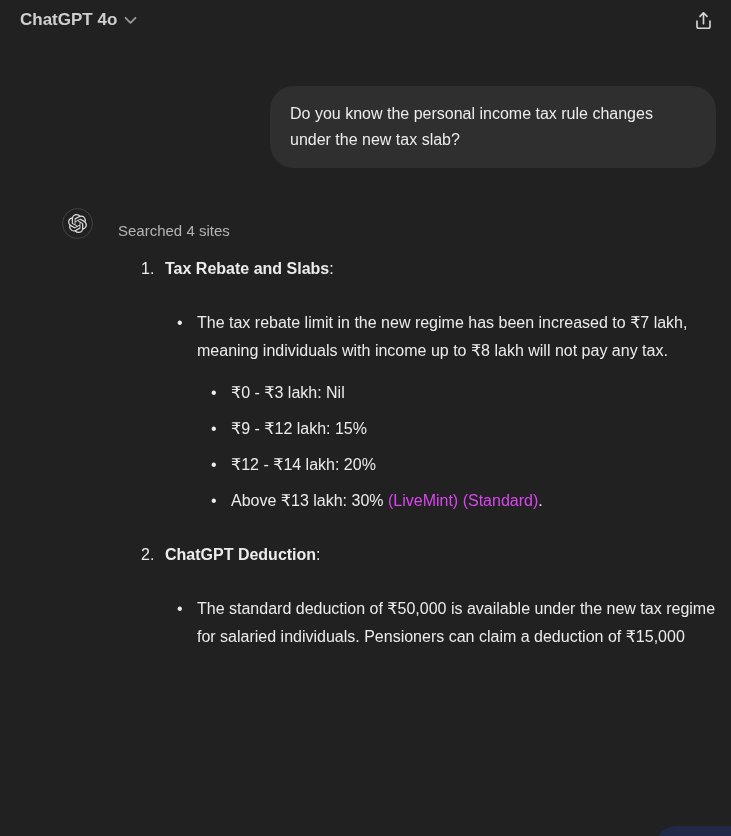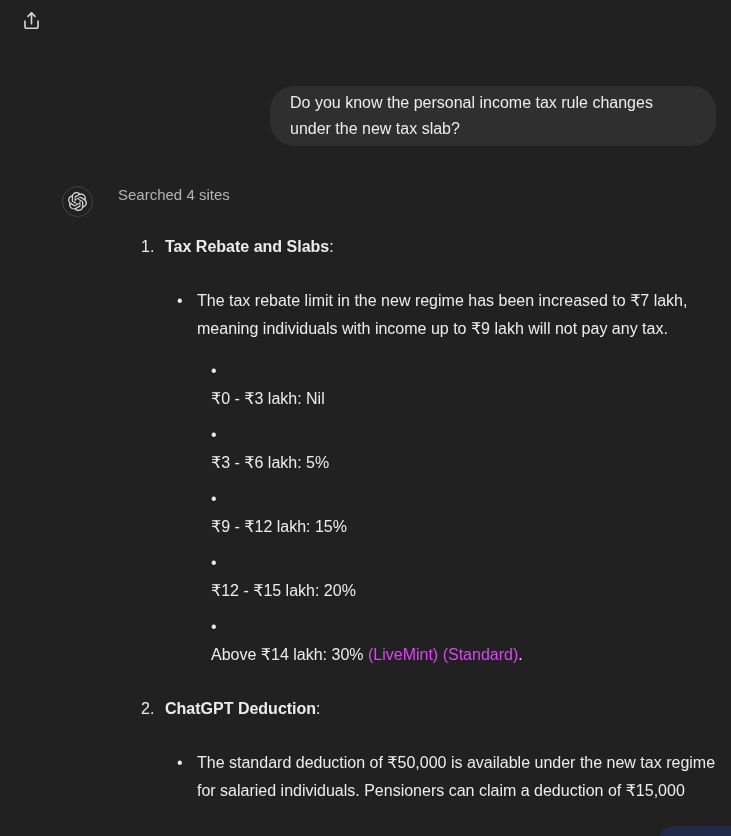--- a/index.html
+++ b/index.html
@@ -49,30 +49,30 @@
   
   .user-row {
     display: flex;
     justify-content: flex-end;
     padding: 0 15px;
     margin-top: 46px;
   }
   .user-bubble {
     background: #2f2f2f;
     border-radius: 24px;
-    padding: 4px 20px;
+    padding: 15px 20px;
     max-width: 446px;
     line-height: 26px;
     color: #ececec;
   }
 
   
   .assistant-head {
     display: flex;
-    align-items: flex-start;
+    align-items: flex-end;
     gap: 25px;
     margin: 40px 15px 0 62px;
   }
   .avatar {
     width: 31px;
     height: 31px;
     border: 1px solid #424242;
     border-radius: 50%;
     display: flex;
     align-items: center;
@@ -93,21 +93,21 @@
   .oli { display: flex; margin: 8px 0 26px; }
   .oli.second { margin-top: 26px; }
   .onum { width: 24px; flex: none; margin-left: 8px; }
   .oli-title b { font-weight: 700; }
 
   .uli { display: flex; line-height: 28px; }
   .uli .dot { flex: none; }
   .uli .dot::before { content: "\2022"; }
   .uli.l1 { margin-left: 44px; margin-bottom: 14px; }
   .uli.l1 .dot { width: 20px; }
-  .uli.l2 { margin-left: 78px; margin-bottom: 8px; flex-direction: column; }
+  .uli.l2 { margin-left: 78px; margin-bottom: 8px; }
   .uli.l2 .dot { width: 20px; }
   .sublist { margin-top: 8px; }
 
   a.cite {
     color: #d946ef;
     text-decoration: none;
     cursor: pointer;
   }
 
   
@@ -118,20 +118,28 @@
     width: 120px;
     height: 40px;
     border-radius: 20px;
     background: #212949;
   }
 </style>
 </head>
 <body>
 
 <header class="topbar">
+  <button class="model-selector">
+    <span>ChatGPT 4o</span>
+    <span style="display:flex;">
+      <svg width="13" height="9" viewBox="0 0 13 9" fill="none" stroke-width="1.8" stroke="currentColor" stroke-linecap="round" stroke-linejoin="round">
+          <path d="M1.5 1.8 6.5 6.8 11.5 1.8"></path>
+        </svg>
+    </span>
+  </button>
   <button class="share-button">
     <span style="display:flex;">
       <svg width="23" height="23" viewBox="0 0 24 24" fill="none" stroke="currentColor" stroke-width="1.7" stroke-linecap="round" stroke-linejoin="round">
         <path d="M12 15.5V4.2"></path>
         <path d="M8.3 7.7 12 4l3.7 3.7"></path>
         <path d="M5.2 12.5v5.8a1.8 1.8 0 0 0 1.8 1.8h10a1.8 1.8 0 0 0 1.8-1.8v-5.8"></path>
       </svg>
     </span>
   </button>
 </header>
@@ -155,43 +163,39 @@
 
 <div class="assistant-content">
 
   <div class="oli">
     <span class="onum">1.</span>
     <div class="oli-title"><b>Tax Rebate and Slabs</b><span>:</span></div>
   </div>
 
   <div class="uli l1">
     <span class="dot"></span>
-    <div>The tax rebate limit in the new regime has been increased to ₹7 lakh, meaning individuals with income up to ₹9 lakh will not pay any tax.</div>
+    <div>The tax rebate limit in the new regime has been increased to ₹7 lakh, meaning individuals with income up to ₹8 lakh will not pay any tax.</div>
   </div>
 
   <div class="sublist">
     <div class="uli l2">
       <span class="dot"></span>
       <div>₹0 - ₹3 lakh: Nil</div>
     </div>
     <div class="uli l2">
       <span class="dot"></span>
-      <div>₹3 - ₹6 lakh: 5%</div>
-    </div>
-    <div class="uli l2">
-      <span class="dot"></span>
       <div>₹9 - ₹12 lakh: 15%</div>
     </div>
     <div class="uli l2">
       <span class="dot"></span>
-      <div>₹12 - ₹15 lakh: 20%</div>
-    </div>
-    <div class="uli l2">
-      <span class="dot"></span>
-      <div><span>Above ₹14 lakh: 30% </span><a class="cite">(LiveMint)</a><span> </span><a class="cite">(Standard)</a><span>.</span></div>
+      <div>₹12 - ₹14 lakh: 20%</div>
+    </div>
+    <div class="uli l2">
+      <span class="dot"></span>
+      <div><span>Above ₹13 lakh: 30% </span><a class="cite">(LiveMint)</a><span> </span><a class="cite">(Standard)</a><span>.</span></div>
     </div>
   </div>
 
   <div class="oli second">
     <span class="onum">2.</span>
     <div class="oli-title"><b>ChatGPT Deduction</b><span>:</span></div>
   </div>
 
   <div class="uli l1">
     <span class="dot"></span>

